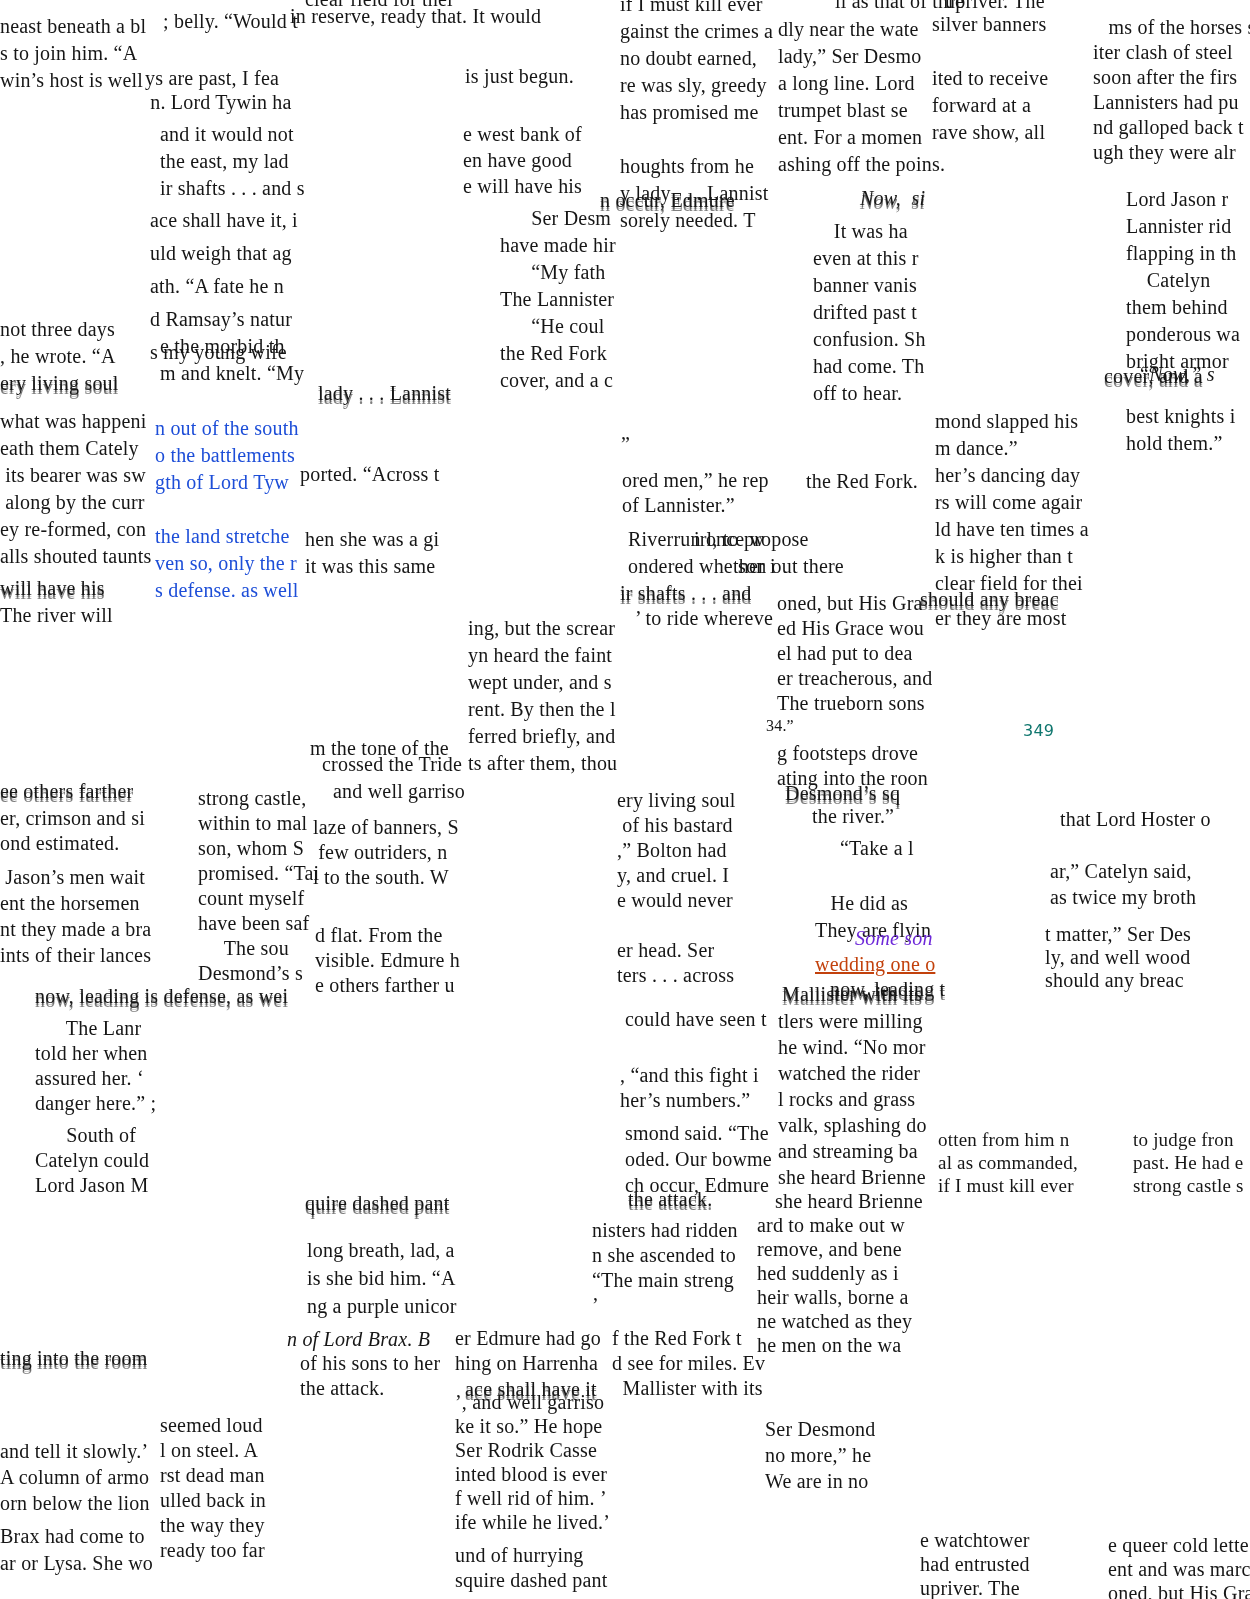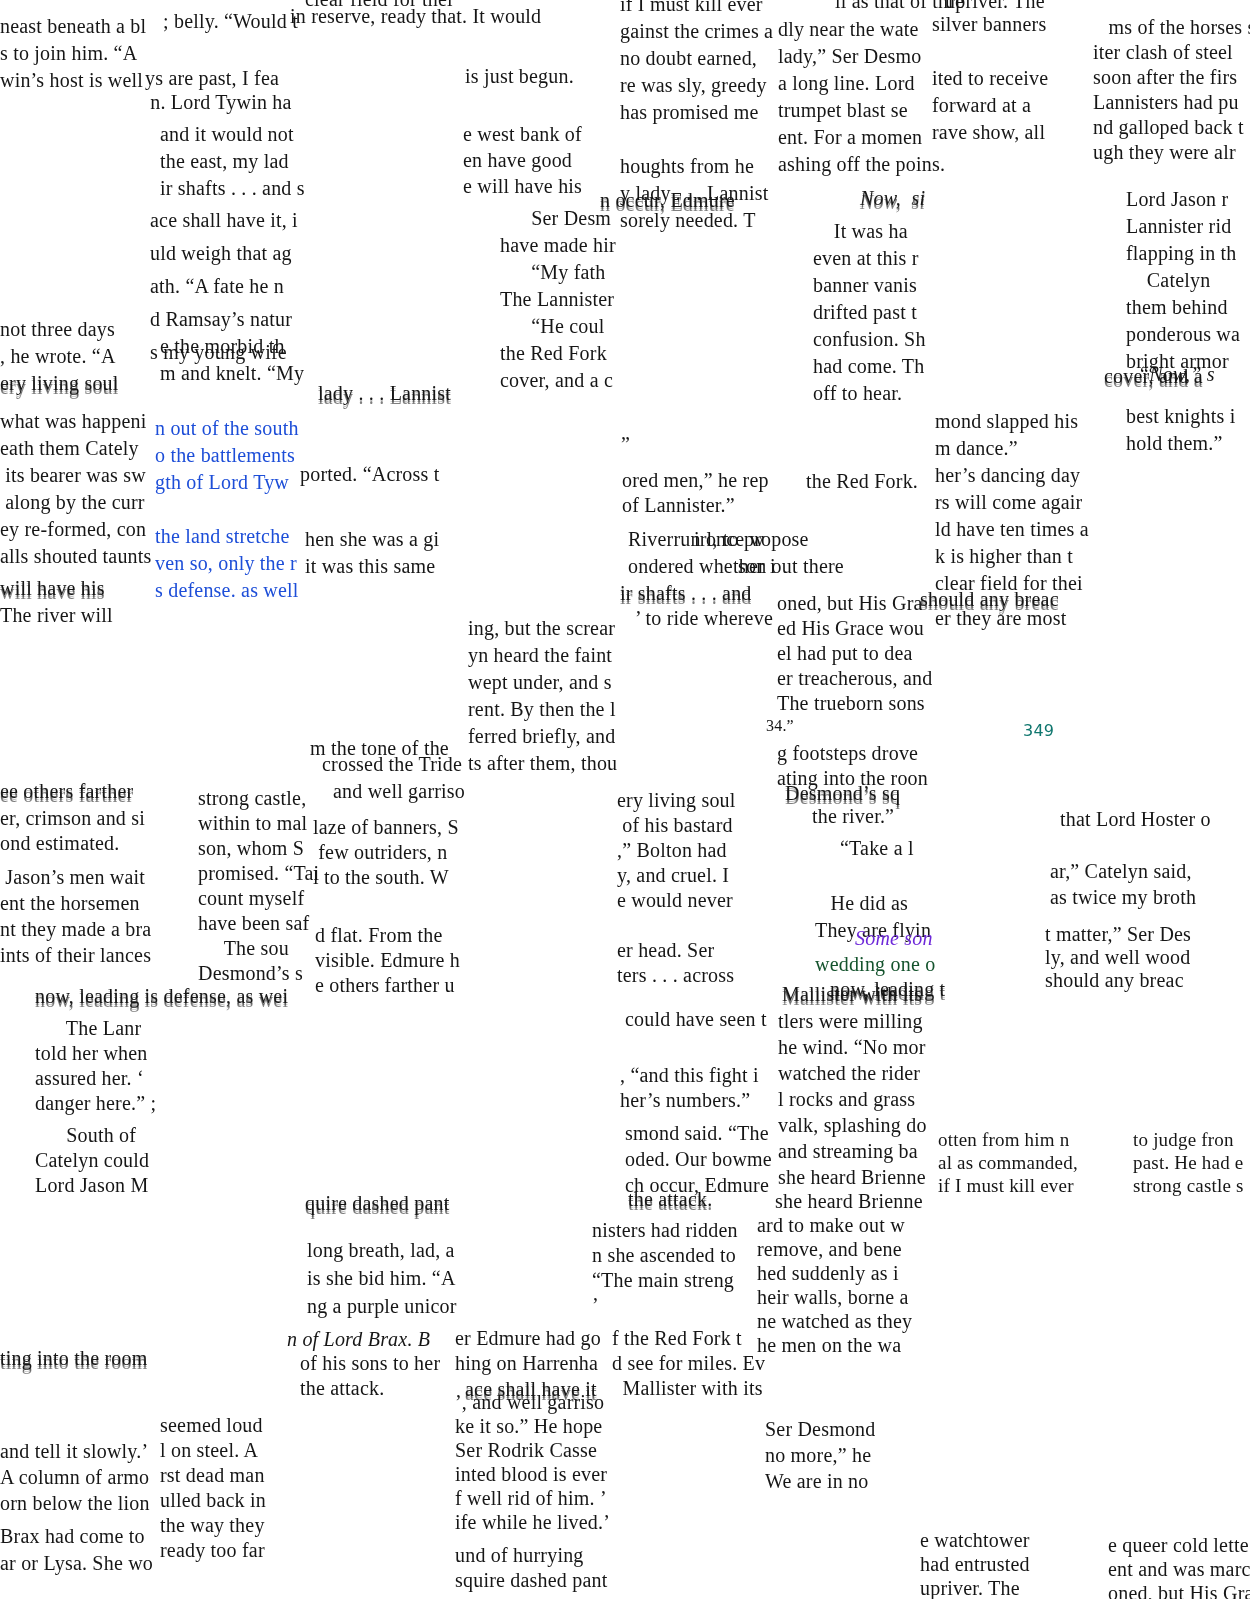--- a/index.html
+++ b/index.html
@@ -186,21 +186,21 @@
 e would never
 
 er head. Ser
 ters . . . across</div>
     <div class="frag smear" style="left: 785px; top: 780px; color: rgb(22, 22, 22);">Desmond’s sq</div>
     <div class="frag" style="left: 812px; top: 803px; color: rgb(22, 22, 22);">the river.”</div>
     <div class="frag" style="left: 840px; top: 835px; color: rgb(22, 22, 22);">“Take a l</div>
     <div class="frag" style="left: 815px; top: 866px; line-height: 27px; color: rgb(22, 22, 22); margin-top: 24px;">   He did as
 They are flyin</div>
     <div class="frag italic" style="left: 855px; top: 925px; color: #6d28d9;">Some son</div>
-    <div class="frag" style="left: 815px; top: 951px; color: #14532d;">wedding one o</div>
+    <div class="frag" style="left: 815px; top: 951px; color: #c2410c; text-decoration: underline;">wedding one o</div>
     <div class="frag smear" style="left: 830px; top: 976px; color: rgb(22, 22, 22);">now, leading t</div>
     <div class="frag smear" style="left: 782px; top: 981px; color: rgb(22, 22, 22);">Mallister with its</div>
     <div class="frag" style="left: 1060px; top: 806px; color: rgb(22, 22, 22);">that Lord Hoster o</div>
     <div class="frag" style="left: 1050px; top: 858px; line-height: 26px; color: rgb(22, 22, 22);">ar,” Catelyn said,
 as twice my broth</div>
     <div class="frag" style="left: 1045px; top: 923px; line-height: 23px; color: rgb(22, 22, 22);">t matter,” Ser Des
 ly, and well wood
 should any breac</div>
     <div class="frag" style="left: 625px; top: 1006px; color: rgb(22, 22, 22);">could have seen t</div>
     <div class="frag" style="left: 620px; top: 1063px; line-height: 25px; color: rgb(22, 22, 22);">, “and this fight i

